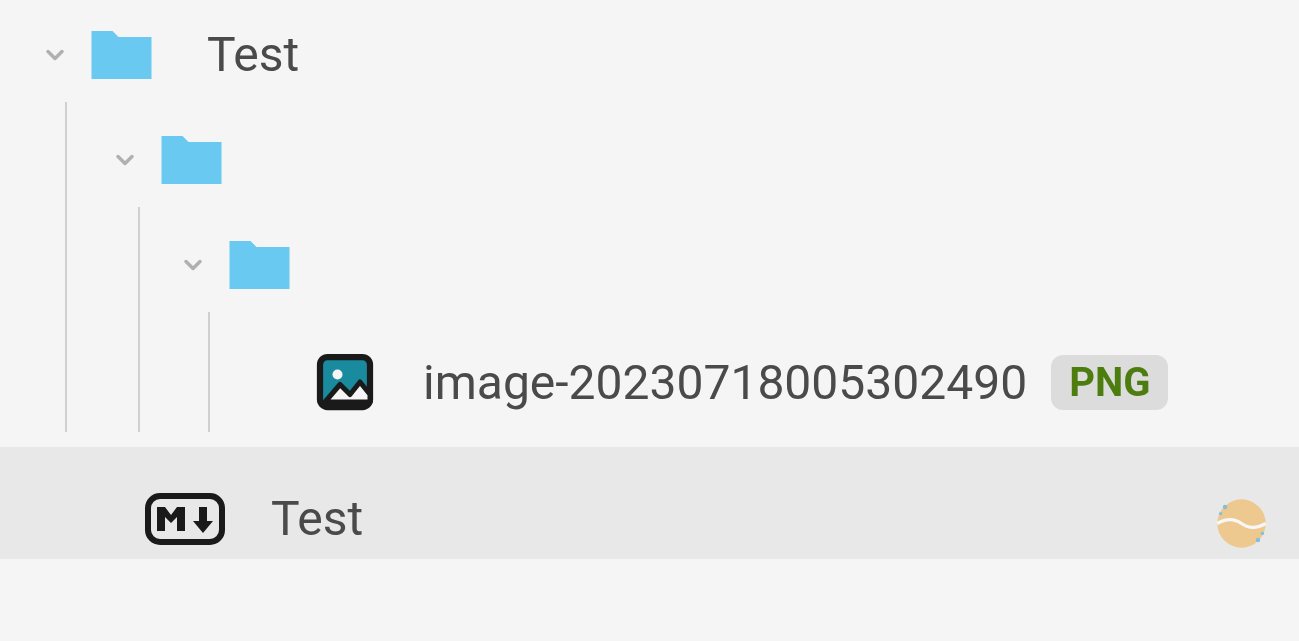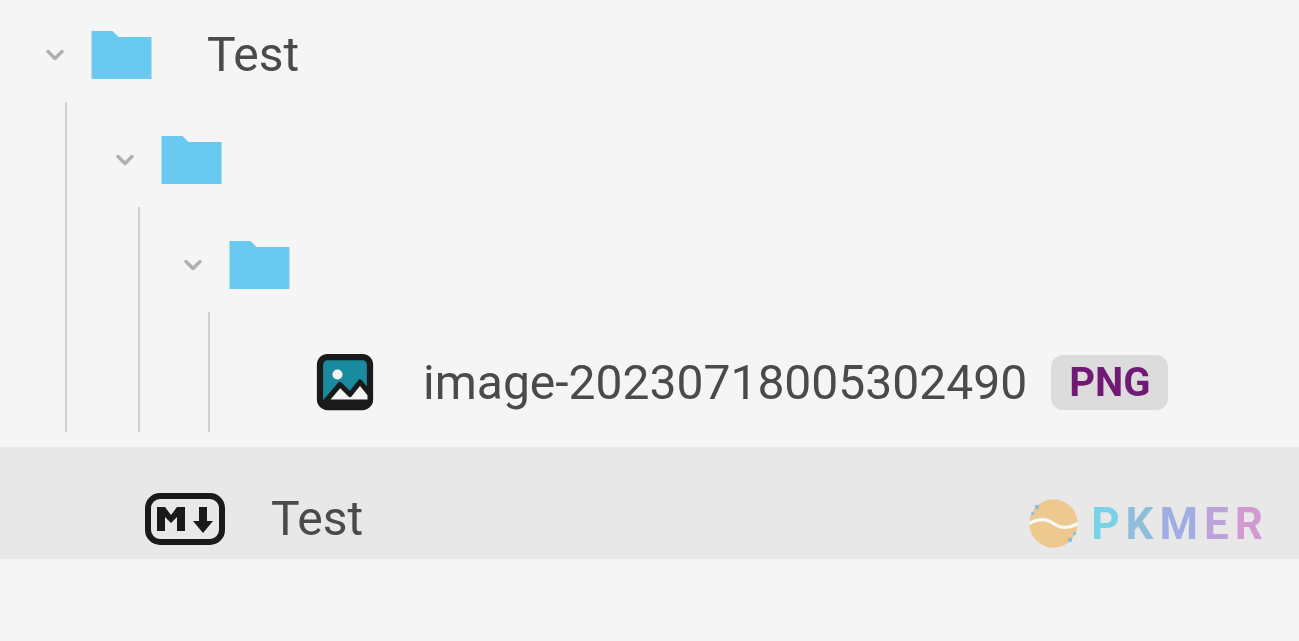--- a/index.html
+++ b/index.html
@@ -77,21 +77,21 @@
       color: #4a4a4a;
       font-weight: 400;
       margin-left: 28px;
     }
     .badge {
       background: #dcdcdc;
       border-radius: 12px;
       padding: 4px 18px;
       font-size: 40px;
       font-weight: 700;
-      color: #701a75;
+      color: #4d7c0f;
       margin-left: 24px;
     }
     .watermark {
       position: absolute;
       right: 30px;
       bottom: 8px;
       display: flex;
       align-items: center;
       gap: 10px;
       opacity: 0.65;
@@ -216,17 +216,16 @@
       <span class="watermark-logo">
         <svg viewBox="0 0 50 50">
           <circle cx="25" cy="25" r="22" fill="#f0b860"></circle>
           <path d="M3 25 Q 15 18 25 25 Q 35 32 47 25" fill="none" stroke="#fff" stroke-width="3"></path>
           <circle cx="10" cy="10" r="2" fill="#4fa8d8"></circle>
           <circle cx="40" cy="40" r="2" fill="#4fa8d8"></circle>
           <circle cx="6" cy="16" r="1.5" fill="#4fa8d8"></circle>
           <circle cx="44" cy="34" r="1.5" fill="#4fa8d8"></circle>
         </svg>
       </span>
-      <span class="watermark-text"><span class="wm-p">P</span><span class="wm-k">K</span><span class="wm-m">M</span><span class="wm-e">E</span><span class="wm-r">R</span></span>
     </div>
   </div>
 
 </div>
 
 </body></html>

